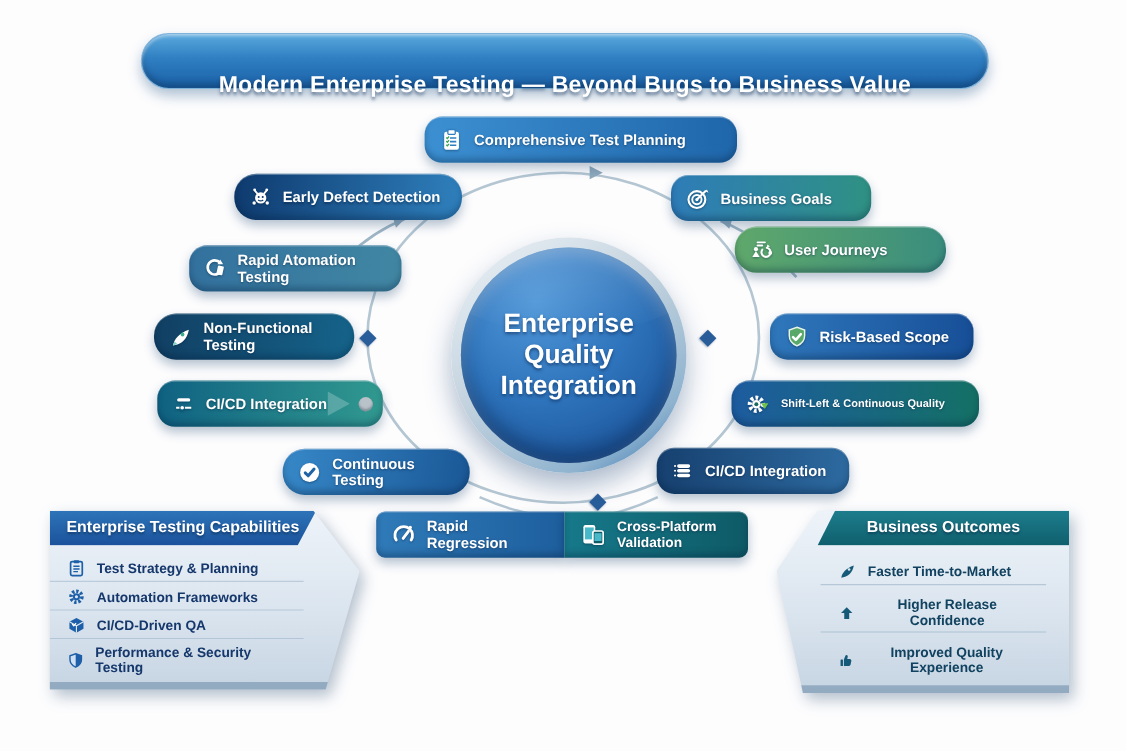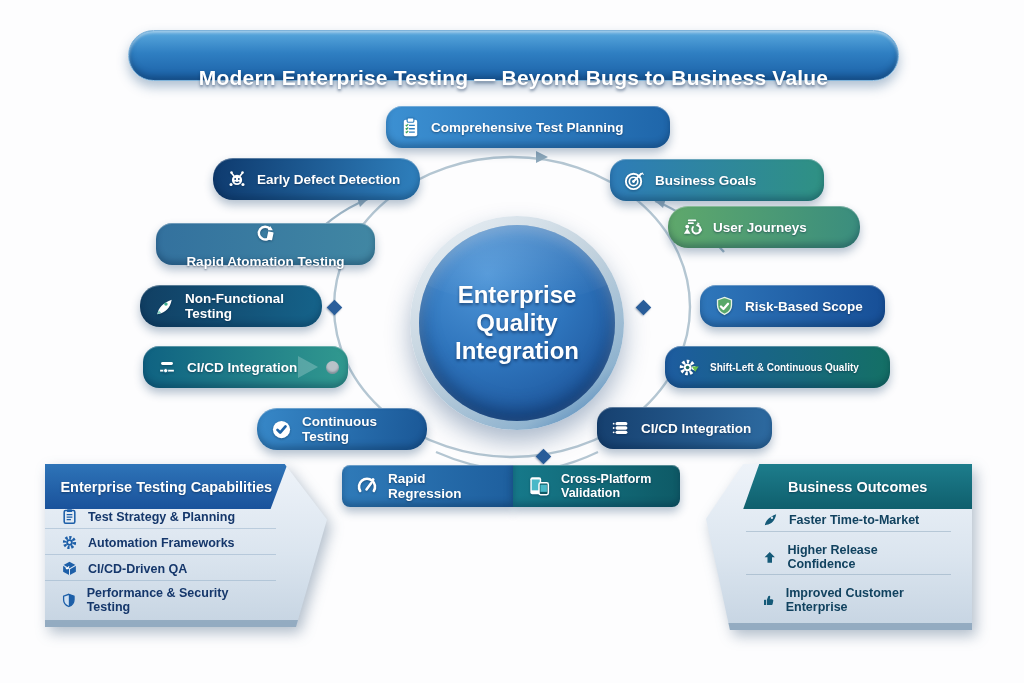--- a/index.html
+++ b/index.html
@@ -35,48 +35,48 @@
     text-shadow:0 2px 3px rgba(5,30,70,.55);position:relative;}
 
   
   .badge{position:absolute;height:42px;border-radius:16px;display:flex;align-items:center;
     gap:9px;padding:0 13px;box-sizing:border-box;color:#fff;font-weight:bold;font-size:13.5px;
     text-shadow:0 1px 2px rgba(5,30,60,.5);z-index:3;
     box-shadow:0 5px 10px rgba(25,65,105,.32), inset 0 1px 0 rgba(255,255,255,.3), inset 0 -4px 6px rgba(0,25,55,.3);}
   .badge svg{flex:0 0 auto;filter:drop-shadow(0 1px 1px rgba(0,30,60,.4));}
   .b-top   {left:386px;top:106px;width:284px;background:linear-gradient(90deg,#3c90d2,#1f66aa);}
   .b-l1{left:213px;top:158px;width:207px;border-radius:20px;background:linear-gradient(95deg,#0e3a6e,#2f80bd);}
-  .b-l2{left:156px;top:223px;width:219px;background:linear-gradient(95deg,#33719e,#4187a3);flex-direction:column;}
+  .b-l2{left:172px;top:223px;width:193px;background:linear-gradient(95deg,#33719e,#4187a3);}
   .b-l3{left:140px;top:285px;width:182px;border-radius:20px;background:linear-gradient(95deg,#113f63,#15638a);}
   .b-l4{left:143px;top:346px;width:205px;background:linear-gradient(90deg,#0f6282,#31998f);}
   .b-l5{left:257px;top:408px;width:170px;border-radius:20px;background:linear-gradient(100deg,#3788c8,#1a5796);}
-  .b-r1{left:610px;top:159px;width:214px;background:linear-gradient(90deg,#2e7cb8,#2f9183);}
+  .b-r1{left:610px;top:159px;width:182px;background:linear-gradient(90deg,#2e7cb8,#2f9183);}
   .b-r2{left:668px;top:206px;width:192px;border-radius:20px;background:linear-gradient(90deg,#5fa86b,#3a8d7e);}
   .b-r3{left:700px;top:285px;width:185px;background:linear-gradient(90deg,#2f77bb,#174f97);}
   .b-r4{left:665px;top:346px;width:225px;font-size:10px;background:linear-gradient(90deg,#1d5ca0,#147065);}
   .b-r5{left:597px;top:407px;width:175px;background:linear-gradient(90deg,#16406f,#2d6aa0);}
   .b-b1{left:342px;top:465px;width:171px;border-radius:8px 0 0 8px;background:linear-gradient(90deg,#2f7ab8,#1e5f9e);}
   .b-b2{left:513px;top:465px;width:167px;border-radius:0 8px 8px 0;background:linear-gradient(90deg,#16798a,#0e5a66);}
   .b-b2 .lbl{line-height:1.12;font-size:12.5px;}
   .cicd-arrow{position:absolute;right:30px;top:10px;width:0;height:0;
     border-top:11px solid transparent;border-bottom:11px solid transparent;
     border-left:20px solid rgba(255,255,255,.22);}
   .cicd-dot{position:absolute;right:9px;top:15px;width:13px;height:13px;border-radius:50%;
     background:#b9c2c8;box-shadow:inset 0 -2px 2px rgba(0,30,50,.3);}
 
   
   .panel-wrap{position:absolute;z-index:3;filter:drop-shadow(4px 6px 7px rgba(40,75,110,.35));}
   .panel{position:relative;width:100%;height:100%;
     background:linear-gradient(180deg,#eef3f9 0%,#dbe5ef 55%,#c6d4e2 100%);}
   .panel-left-wrap{left:45px;top:464px;width:282px;height:163px;}
   .panel-left{clip-path:polygon(0 0,85% 0,100% 34%,89% 100%,0 100%);}
-  .panel-right-wrap{left:706px;top:464px;width:266px;height:166px;}
+  .panel-right-wrap{left:706px;top:464px;width:266px;height:166px;text-align:center;}
   .panel-right{clip-path:polygon(14% 0,100% 0,100% 100%,9% 100%,0 33%);}
   .panel::after{content:"";position:absolute;left:0;right:0;bottom:0;height:7px;background:rgba(95,130,160,.5);}
-  .panel-header{position:absolute;top:0;height:45px;display:flex;align-items:center;justify-content:center;
+  .panel-header{position:absolute;top:0;height:32px;display:flex;align-items:center;justify-content:center;
     color:#fff;font-weight:bold;font-size:14.5px;text-shadow:0 1px 2px rgba(5,30,60,.5);}
   .panel-left .panel-header{left:0;width:86%;background:linear-gradient(180deg,#2e74b8,#1a529b);
     clip-path:polygon(0 0,100% 0,93% 100%,0 100%);}
   .panel-right .panel-header{left:14%;right:0;background:linear-gradient(180deg,#1d7d8c,#0f5f6d);
     clip-path:polygon(7% 0,100% 0,100% 100%,0 100%);}
   .panel-items{position:absolute;top:40px;left:0;right:0;bottom:9px;display:flex;flex-direction:column;justify-content:space-around;}
   .panel-item{display:flex;align-items:center;gap:10px;padding:3px 16px;}
   .panel-left .panel-item{border-bottom:1px solid rgba(130,160,190,.4);margin-right:18%;}
   .panel-left .panel-item:last-child{border-bottom:none;}
   .panel-right .panel-item{border-bottom:1px solid rgba(120,150,175,.4);margin-left:15%;margin-right:8%;}
@@ -307,19 +307,19 @@
           <svg width="17" height="17" viewBox="0 0 24 24">
             <polygon points="12,3.5 20,11.5 15.5,11.5 15.5,20 8.5,20 8.5,11.5 4,11.5" fill="#155a78"></polygon>
           </svg>
           <span>Higher Release Confidence</span>
         </div>
         <div class="panel-item">
           <svg width="17" height="17" viewBox="0 0 24 24">
             <rect x="3.5" y="10.5" width="3.6" height="9.5" rx="0.8" fill="#155a78"></rect>
             <path d="M8.5 20h7.6c1.2 0 2.2-.8 2.4-2l1.1-5.4c.3-1.5-.9-2.9-2.4-2.9h-3.7l.8-3.8c.2-1.2-.7-2.3-1.9-2.3-.6 0-1.2.3-1.5.9L8.5 10.5z" fill="#155a78"></path>
           </svg>
-          <span>Improved Customer Enterprise</span>
+          <span>Improved Quality Experience</span>
         </div>
       </div>
     </div>
   </div>
 
 </div>
 
 </body></html>

